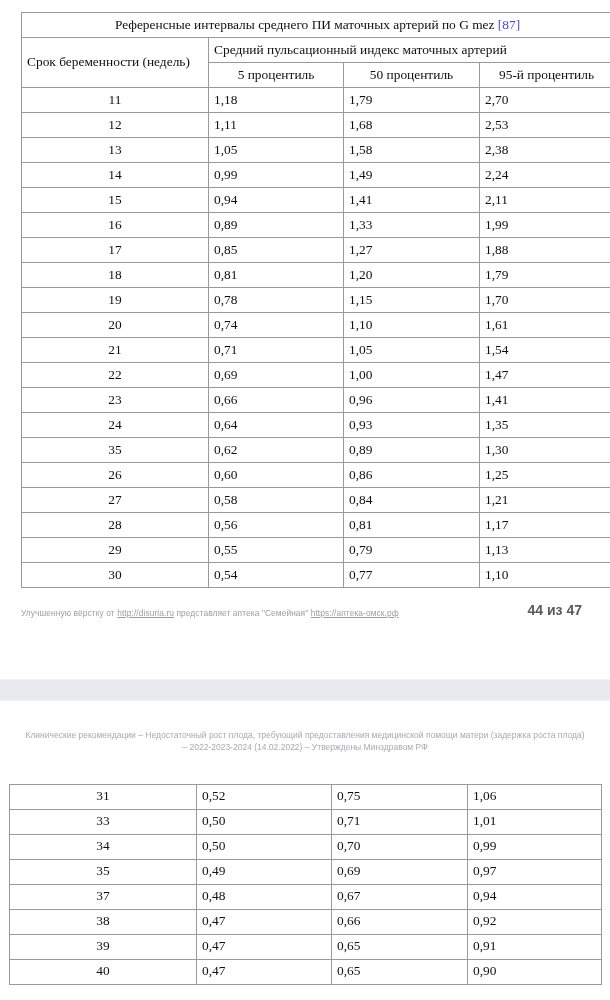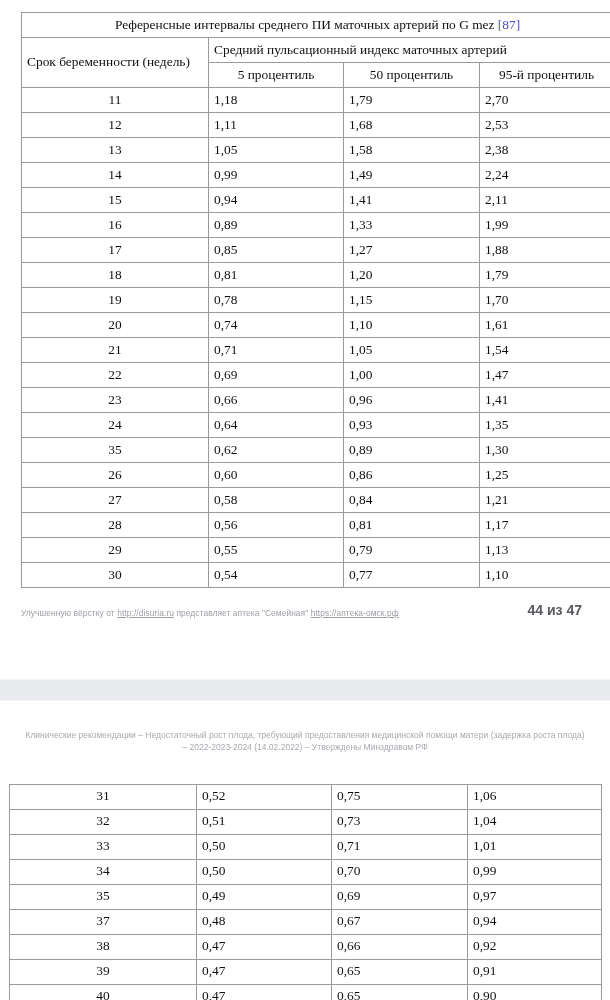--- a/index.html
+++ b/index.html
@@ -283,26 +283,20 @@
         <col class="c-p95">
     </colgroup>
     <tbody id="tbody-p2">
         <tr>
           <td class="week-cell">31</td>
           <td class="body-cell">0,52</td>
           <td class="body-cell">0,75</td>
           <td class="body-cell">1,06</td>
         </tr>
         <tr>
-          <td class="week-cell">32</td>
-          <td class="body-cell">0,51</td>
-          <td class="body-cell">0,73</td>
-          <td class="body-cell">1,04</td>
-        </tr>
-        <tr>
           <td class="week-cell">33</td>
           <td class="body-cell">0,50</td>
           <td class="body-cell">0,71</td>
           <td class="body-cell">1,01</td>
         </tr>
         <tr>
           <td class="week-cell">34</td>
           <td class="body-cell">0,50</td>
           <td class="body-cell">0,70</td>
           <td class="body-cell">0,99</td>

